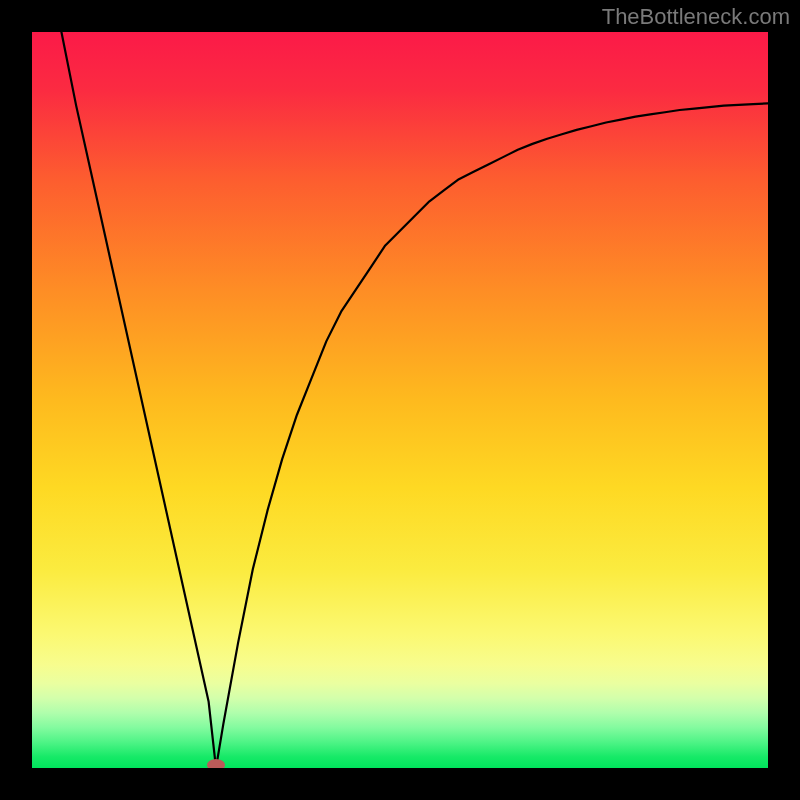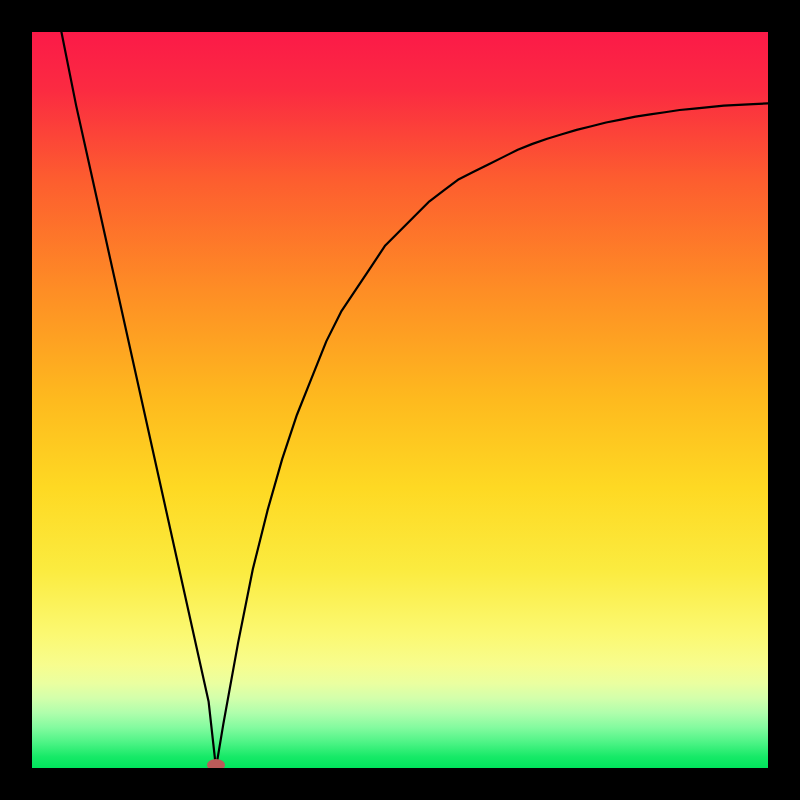--- a/index.html
+++ b/index.html
@@ -36,20 +36,21 @@
   .plot svg {
     display: block;
     width: 736px;
     height: 736px;
   }
 </style>
 </head>
 <body>
 
 <div class="outer">
+  <div class="watermark">TheBottleneck.com</div>
   <div class="plot">
     <svg id="chart-svg" viewBox="0 0 736 736">
         <defs>
           <linearGradient id="bg" x1="0" y1="0" x2="0" y2="1">
             <stop offset="0%" stop-color="#fb1a48"></stop>
             <stop offset="8%" stop-color="#fb2b41"></stop>
             <stop offset="20%" stop-color="#fd5d2f"></stop>
             <stop offset="35%" stop-color="#fe8d25"></stop>
             <stop offset="50%" stop-color="#feba1e"></stop>
             <stop offset="62%" stop-color="#fed923"></stop>

